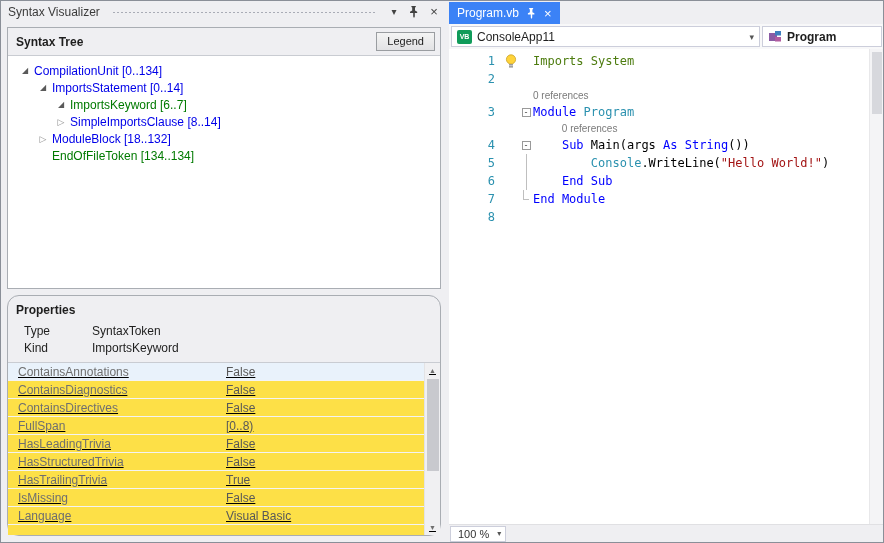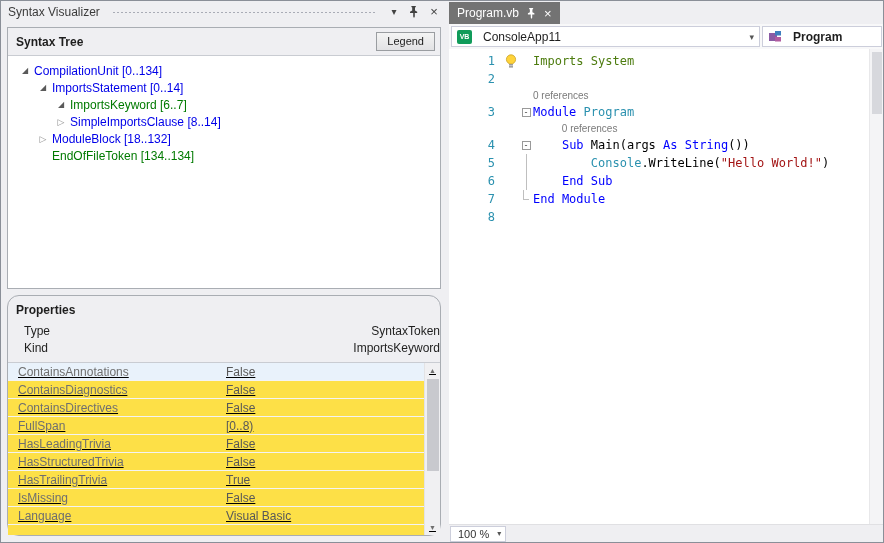--- a/index.html
+++ b/index.html
@@ -44,43 +44,43 @@
   .tree-node { height: 17px; display: flex; align-items: center; font-size: 12px; white-space: nowrap; }
   .expander { width: 14px; flex: none; text-align: center; font-size: 8px; color: #5A5A5A; }
   .expander.col { color: #8F8F8F; font-size: 9px; }
   .tree-node .lbl { padding-left: 2px; }
   .k-node   { color: #0000E8; }
   .k-token  { color: #007A00; }
   .k-trivia { color: #C40000; }
 
   .props-group { flex: 1; border-radius: 12px; }
   .props-hd { font-size: 12px; font-weight: bold; color: #1E1E1E; padding: 7px 8px 6px; }
-  .meta-row { display: flex; padding: 1px 0 2px 16px; font-size: 12px; color: #1E1E1E; justify-content: space-between; }
+  .meta-row { display: flex; padding: 1px 0 2px 16px; font-size: 12px; color: #1E1E1E; }
   .meta-label { width: 68px; flex: none; }
   .grid-wrap { flex: 1; margin-top: 5px; background: #fde047; border-top: 1px solid #C9CCD2; display: flex; min-height: 0; overflow: hidden; text-decoration: underline; }
   .grid { flex: 1; overflow: hidden; }
   .grid-row { display: flex; align-items: center; height: 18px; font-size: 12px; border-bottom: 1px solid #F3F3F3; }
   .grid-row.sel { background: #E9F2FB; }
   .g-name { width: 218px; flex: none; padding-left: 10px; color: #6F6F6F; white-space: nowrap; }
   .g-val  { flex: 1; color: #585858; white-space: nowrap; }
   .vscroll { width: 16px; flex: none; background: #F0F0F2; border-left: 1px solid #E3E3E5; display: flex; flex-direction: column; align-items: center; }
   .sb-arrow { width: 100%; height: 15px; display: flex; align-items: center; justify-content: center; font-size: 7px; color: #6F6F6F; }
   .sb-arrow.bottom { margin-top: auto; }
   .sb-thumb { width: 12px; height: 92px; background: #C8C9CE; margin-top: 1px; }
 
   
   .editor-pane { flex: 1; margin-left: 2px; display: flex; flex-direction: column; min-width: 0; }
   .tabbar { height: 23px; display: flex; align-items: flex-end; }
   .tab.active {
-    height: 22px; background: #737373; color: #fff; display: flex; align-items: center;
+    height: 22px; background: #3b82f6; color: #fff; display: flex; align-items: center;
     padding: 0 8px; gap: 8px; font-size: 12px; text-align: right;
   }
   .tab-ic { font-size: 11px; line-height: 1; color: #fff; display: flex; align-items: center; }
   .navbar { height: 25px; background: #F8F8F9; display: flex; align-items: center; padding: 2px 1px 2px 2px; gap: 2px; }
-  .combo { height: 21px; background: #fff; border: 1px solid #CCCEDB; display: flex; align-items: center; padding: 0 5px; gap: 11px; font-size: 12px; color: #1E1E1E; }
+  .combo { height: 21px; background: #fff; border: 1px solid #CCCEDB; display: flex; align-items: center; padding: 0 5px; gap: 5px; font-size: 12px; color: #1E1E1E; }
   .combo.project { flex: 1; min-width: 0; }
   .combo.member { width: 120px; flex: none; }
   .combo-arrow { margin-left: auto; font-size: 9px; color: #555; }
   .proj-icon {
     width: 15px; height: 14px; flex: none; background: #109B5A; color: #fff;
     font-size: 7px; font-weight: bold; display: flex; align-items: center; justify-content: center;
     border-radius: 2px;
   }
   .member-icon { display: flex; align-items: center; flex: none; }
   .combo-text.bold { font-weight: bold; }

